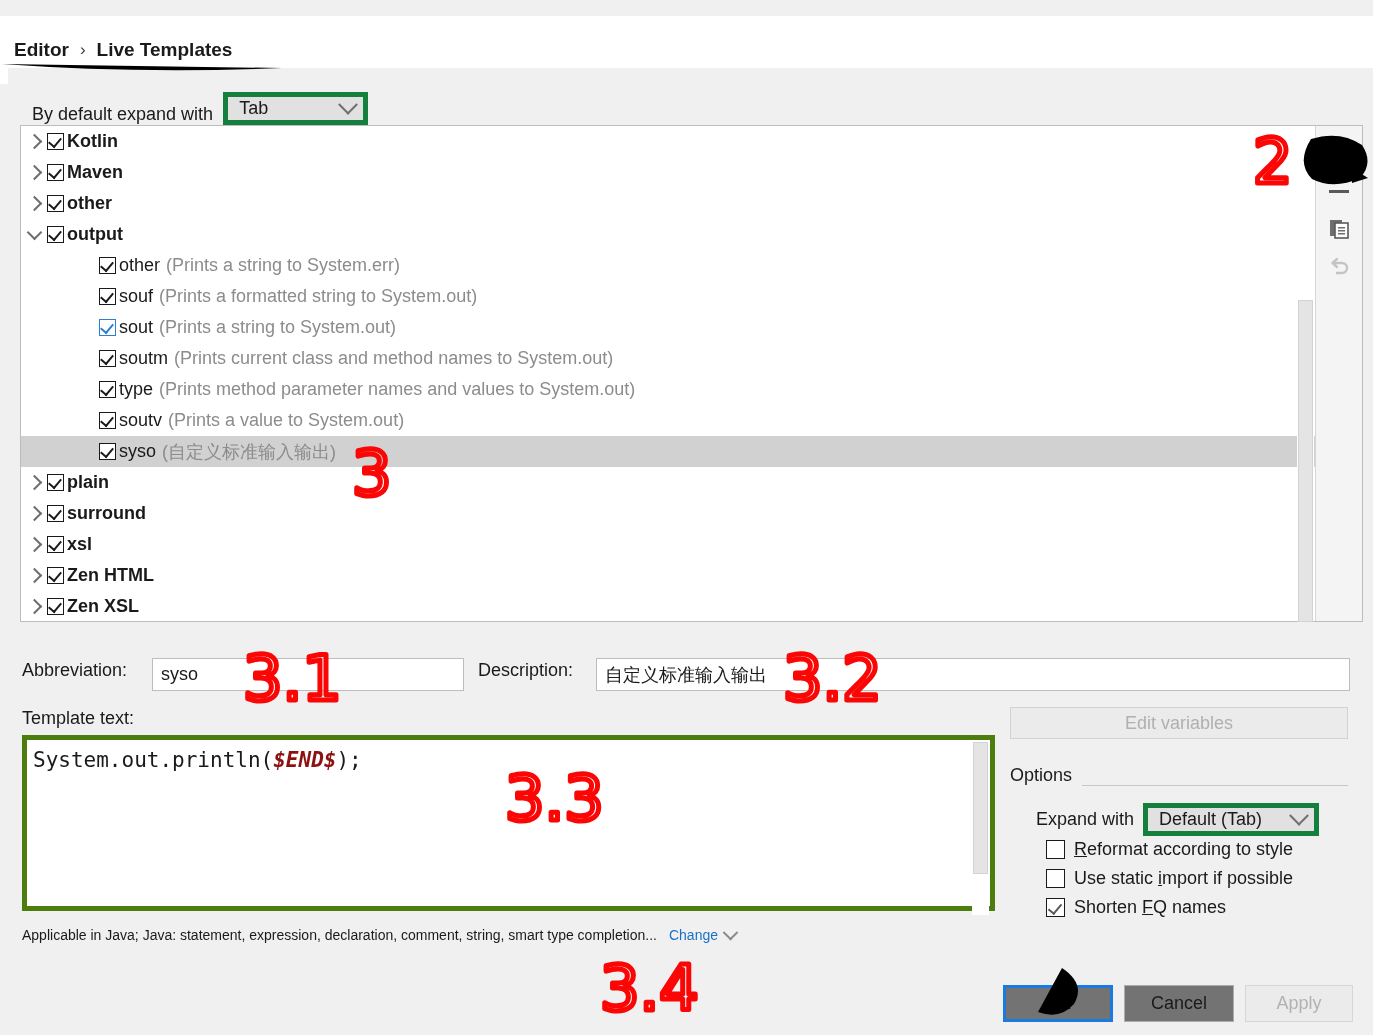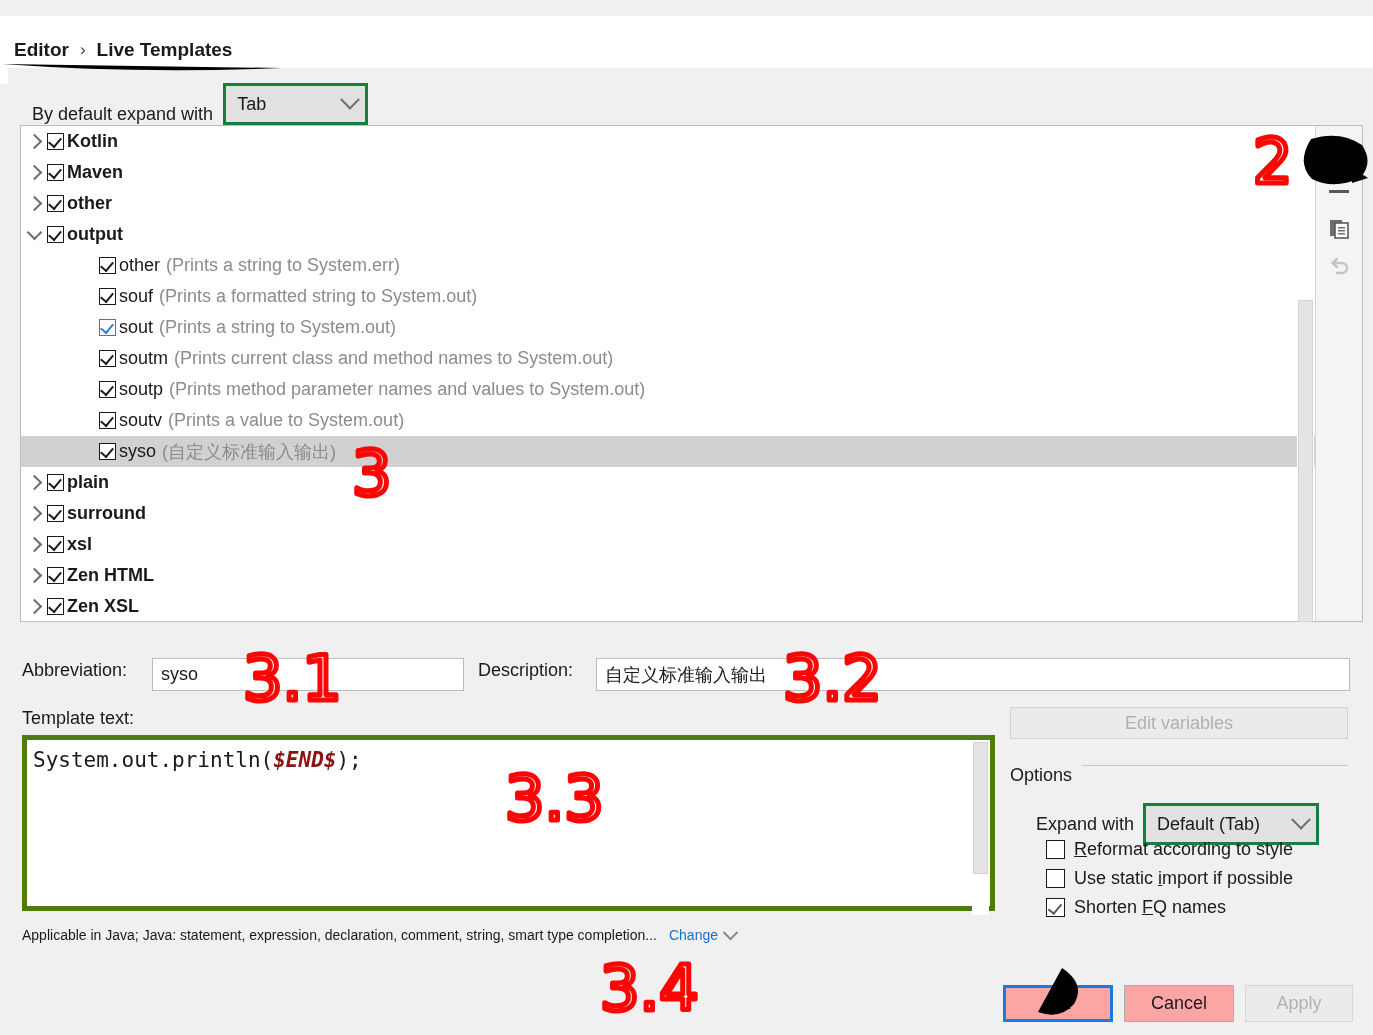--- a/index.html
+++ b/index.html
@@ -30,22 +30,22 @@
   .expand-row {
     position: absolute; left: 0; top: 68px;
     width: 1373px; height: 57px;
     background: #f0f0f0;
     display: flex; align-items: flex-end; padding-left: 24px;
     box-sizing: border-box;
     margin-left: 8px;
   }
   .expand-label { font-size: 18px; color: #1a1a1a; margin-right: 10px; }
   .combo {
-    background: #e1e1e1; border: 3px solid #15803d;
-    height: 42px; box-sizing: border-box;
+    background: #e1e1e1; border: 5px solid #15803d;
+    height: 33px; box-sizing: border-box;
     display: flex; align-items: center; justify-content: space-between;
     padding: 0 8px 0 11px;
     font-size: 18px; color: #1a1a1a;
   }
   #expand-combo { width: 145px; }
   .chev {
     display: inline-block; width: 12px; height: 12px;
     border-right: 2px solid #707070; border-bottom: 2px solid #707070;
     transform: rotate(45deg) translate(-3px,-3px);
   }
@@ -186,21 +186,21 @@
   .editvars-btn {
     position: absolute; left: 1010px; top: 707px;
     width: 338px; height: 32px;
     background: #ebebeb; border: 1px solid #d2d2d2;
     box-sizing: border-box;
     display: flex; align-items: center; justify-content: center;
     font-size: 18px; color: #b0b0b0;
   }
   .opt-legend {
     position: absolute; left: 1010px; top: 765px;
-    display: flex; align-items: flex-start; width: 338px;
+    display: flex; align-items: flex-end; width: 338px;
     font-size: 18px; color: #1a1a1a;
   }
   .opt-legend .rule {
     flex: 1; height: 1px; background: #c8c8c8; margin-left: 10px;
   }
   .exp-row {
     position: absolute; left: 1036px; top: 803px;
     display: flex; align-items: center;
   }
   .exp-row .flabel { margin-right: 9px; }
@@ -213,21 +213,21 @@
   .opt-cb .cbx { width: 19px; height: 19px; margin-right: 9px; }
   .opt-cb .cbx.checked::after {
     left: 4px; top: 2px; width: 6px; height: 11px;
     border-color: #5a5a5a;
   }
   .mn { text-decoration: underline; }
 
   
   .dlg-btn {
     position: absolute; height: 37px;
-    background: #fca5a5; border: 1px solid #adadad;
+    background: #737373; border: 1px solid #adadad;
     box-sizing: border-box;
     display: flex; align-items: center; justify-content: center;
     font-size: 18px; color: #1a1a1a;
   }
   #ok-button {
     left: 1003px; top: 985px; width: 110px;
     border: 3px solid #1a7ae0;
   }
   #cancel-button { left: 1124px; top: 985px; width: 110px; }
   #apply-button {
@@ -319,21 +319,21 @@
         </div>
         <div class="tree-row">
           <span class="indent-leaf"></span>
           <span class="cbx checked"></span>
           <span class="leaf-name">soutm</span>
           <span class="leaf-desc">(Prints current class and method names to System.out)</span>
         </div>
         <div class="tree-row">
           <span class="indent-leaf"></span>
           <span class="cbx checked"></span>
-          <span class="leaf-name">soutp</span>
+          <span class="leaf-name">type</span>
           <span class="leaf-desc">(Prints method parameter names and values to System.out)</span>
         </div>
         <div class="tree-row">
           <span class="indent-leaf"></span>
           <span class="cbx checked"></span>
           <span class="leaf-name">soutv</span>
           <span class="leaf-desc">(Prints a value to System.out)</span>
         </div>
         <div class="tree-row selected">
           <span class="indent-leaf"></span>

